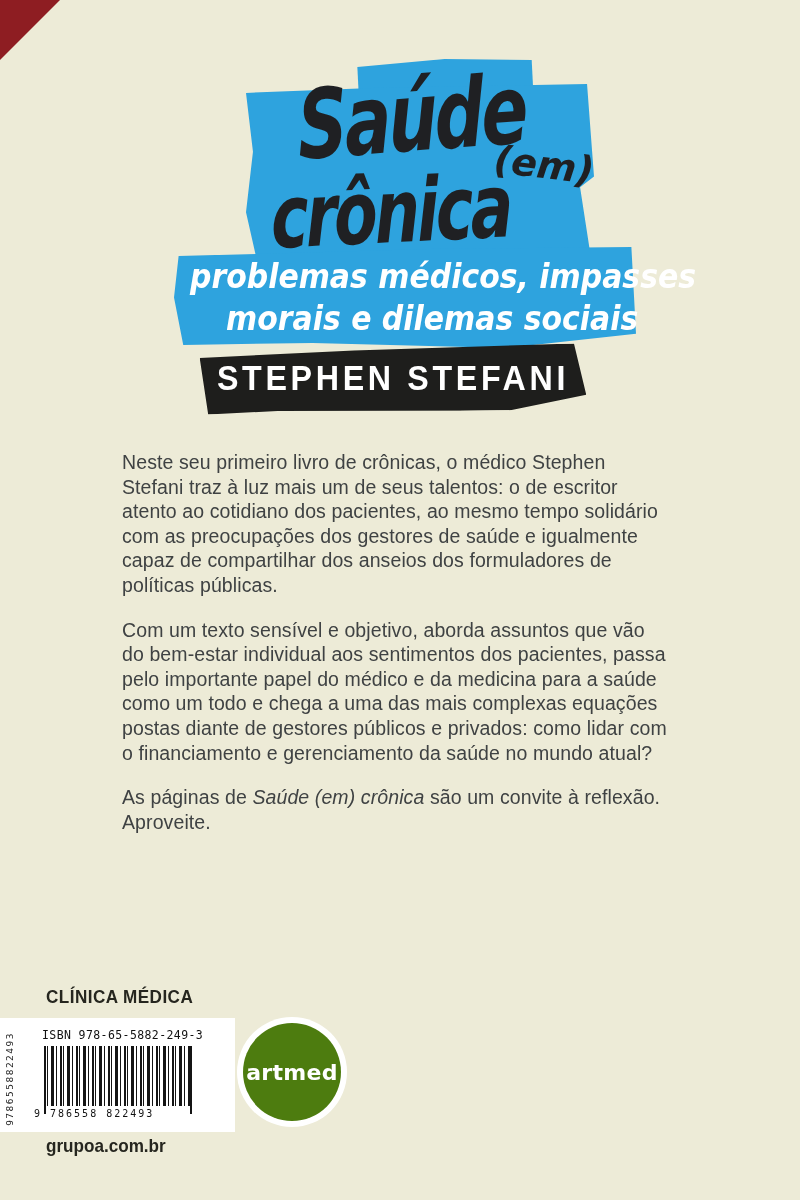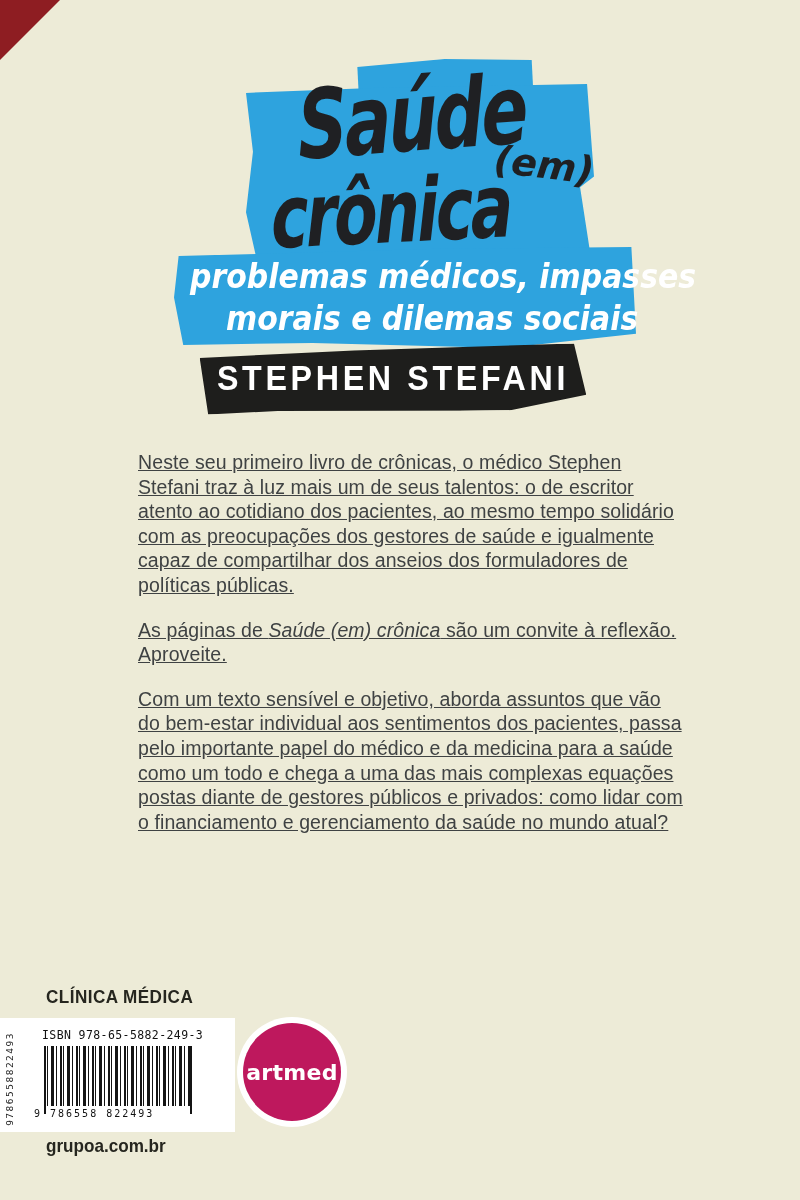--- a/index.html
+++ b/index.html
@@ -73,21 +73,21 @@
     font-family:"Liberation Sans", sans-serif; font-weight:bold;
     font-size:35px; line-height:1; letter-spacing:4px;
     transform:scaleX(0.92); transform-origin:50% 0; white-space:nowrap;
   }
 
   
   .body-text {
     position:absolute; left:122px; top:450px; width:586px;
     color:#3F4243; font-size:19.5px; line-height:24.6px; letter-spacing:0.1px;
   }
-  .body-text p { margin:0 0 20px 16px; white-space:pre-line;text-decoration:underline; }
+  .body-text p { margin:0 0 20px 0; white-space:pre-line; }
   .body-text em { font-style:italic; }
 
   
   .category {
     position:absolute; left:46px; top:986px;
     font-weight:bold; font-size:19px; color:#26261F; letter-spacing:0.5px;
     transform:scaleX(0.9); transform-origin:0 0; white-space:nowrap;
   }
   .isbn-box {
     position:absolute; left:0; top:1018px; width:235px; height:114px;
@@ -117,21 +117,21 @@
   }
   .bars::before { left:0; }
   .bars::after { right:0; }
   .bar-digits {
     position:absolute; left:34px; top:90px;
     font-family:"DejaVu Sans Mono", monospace;
     font-size:10px; letter-spacing:2px; color:#111; white-space:nowrap;
   }
   .logo {
     position:absolute; left:243px; top:1023px; width:98px; height:98px;
-    background:#be185d; border-radius:50%;
+    background:#4d7c0f; border-radius:50%;
     box-shadow:0 0 0 6px #FFFFFF;
     display:flex; align-items:center; justify-content:center;
   }
   .logo span {
     color:#FFFFFF; font-family:"DejaVu Sans", sans-serif;
     font-weight:bold; font-size:22px; letter-spacing:0.3px;
   }
   .website {
     position:absolute; left:46px; top:1135px;
     font-weight:bold; font-size:19px; color:#26261F;
@@ -161,27 +161,27 @@
     <span class="author">STEPHEN STEFANI</span>
   </div>
 
   <div class="body-text">
     <p>Neste seu primeiro livro de crônicas, o médico Stephen
 Stefani traz à luz mais um de seus talentos: o de escritor
 atento ao cotidiano dos pacientes, ao mesmo tempo solidário
 com as preocupações dos gestores de saúde e igualmente
 capaz de compartilhar dos anseios dos formuladores de
 políticas públicas.</p>
-    <p><span>As páginas de </span><em>Saúde (em) crônica</em><span> são um convite à reflexão.</span><br><span>Aproveite.</span></p>
     <p>Com um texto sensível e objetivo, aborda assuntos que vão
 do bem-estar individual aos sentimentos dos pacientes, passa
 pelo importante papel do médico e da medicina para a saúde
 como um todo e chega a uma das mais complexas equações
 postas diante de gestores públicos e privados: como lidar com
 o financiamento e gerenciamento da saúde no mundo atual?</p>
+    <p><span>As páginas de </span><em>Saúde (em) crônica</em><span> são um convite à reflexão.</span><br><span>Aproveite.</span></p>
   </div>
 
   <div class="category">CLÍNICA MÉDICA</div>
 
   <div class="isbn-box">
     <span class="isbn-vert">9786558822493</span>
     <span class="isbn-label">ISBN 978-65-5882-249-3</span>
     <div class="bars"></div>
     <span class="bar-digits">9 786558 822493</span>
   </div>

